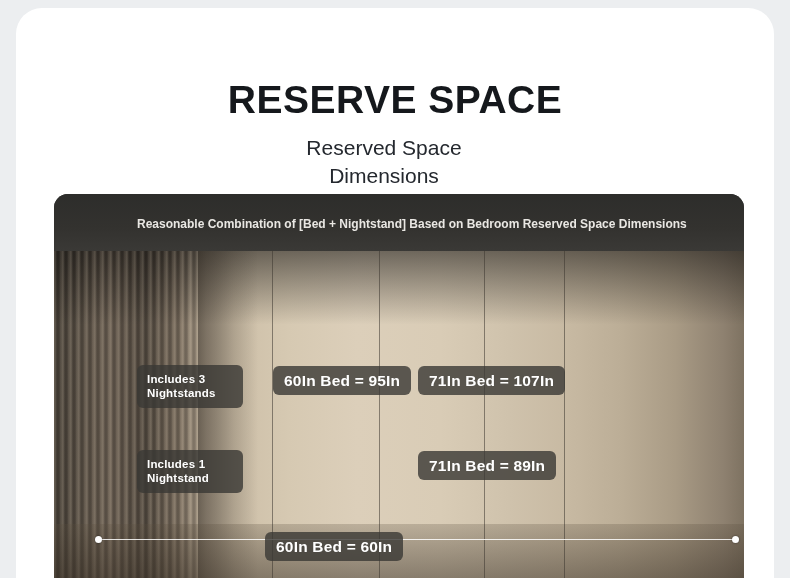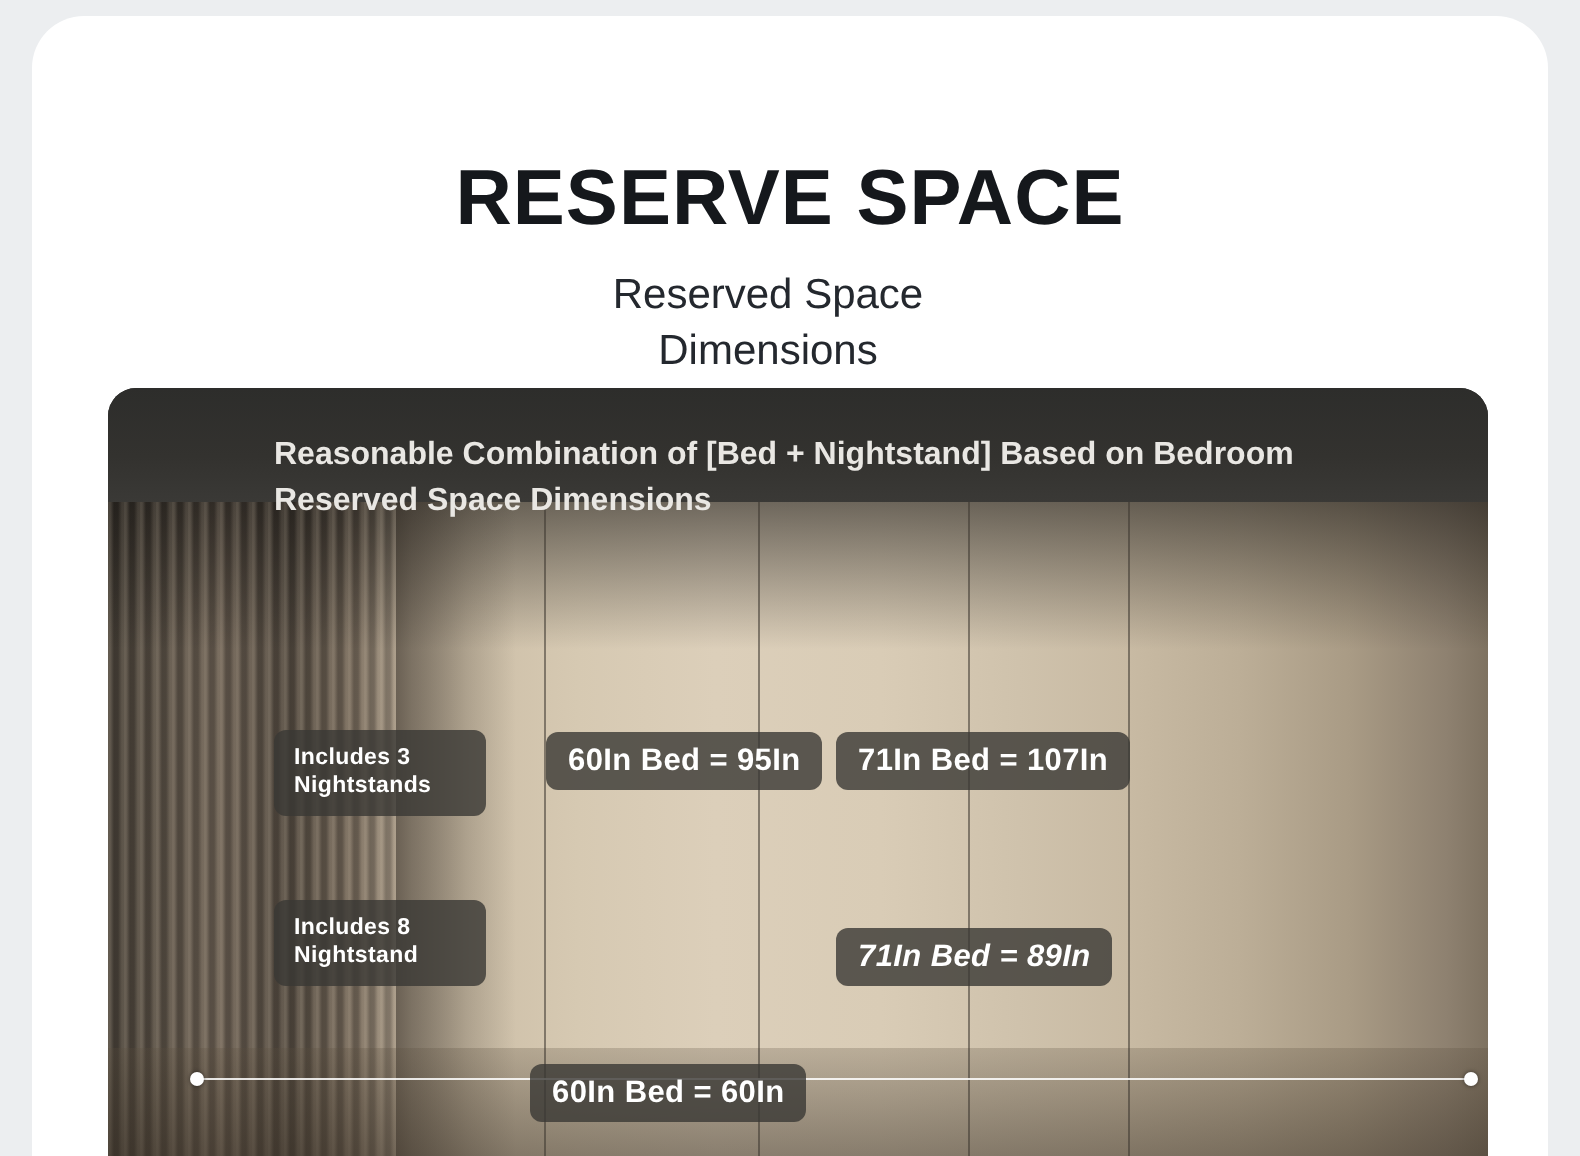--- a/index.html
+++ b/index.html
@@ -76,21 +76,21 @@
     width: 690px;
     height: 57px;
     background: linear-gradient(180deg, #2d2d2b 0%, #33322f 60%, #3a3936 100%);
     z-index: 6;
   }
   .panel-header .caption {
     position: absolute;
     left: 83px;
     top: 22px;
     width: 560px;
-    font-size: 16px;
+    font-size: 12px;
     line-height: 1.45;
     color: #e9e7e3;
     font-weight: bold;
   }
 
   
   .photo {
     position: absolute;
     left: 0;
     top: 57px;
@@ -226,20 +226,20 @@
       <div class="dot" style="left:678px; top:342px;"></div>
 
       <div class="panel-header">
         <div class="caption">Reasonable Combination of [Bed + Nightstand] Based on Bedroom Reserved Space Dimensions</div>
       </div>
 
       <div class="chip small" style="left:83px; top:171px;">Includes 3 Nightstands</div>
       <div class="chip" style="left:219px; top:172px;">60In Bed = 95In</div>
       <div class="chip" style="left:364px; top:172px;">71In Bed = 107In</div>
 
-      <div class="chip small" style="left:83px; top:256px;">Includes 8 Nightstand</div>
-      <div class="chip" style="left:364px; top:270px;font-style:italic;">71In Bed = 89In</div>
+      <div class="chip small" style="left:83px; top:256px;">Includes 1 Nightstand</div>
+      <div class="chip" style="left:364px; top:257px;">71In Bed = 89In</div>
 
       <div class="chip" style="left:211px; top:338px;">60In Bed = 60In</div>
 
     </div>
   </div>
 </div>
 
 </body></html>

